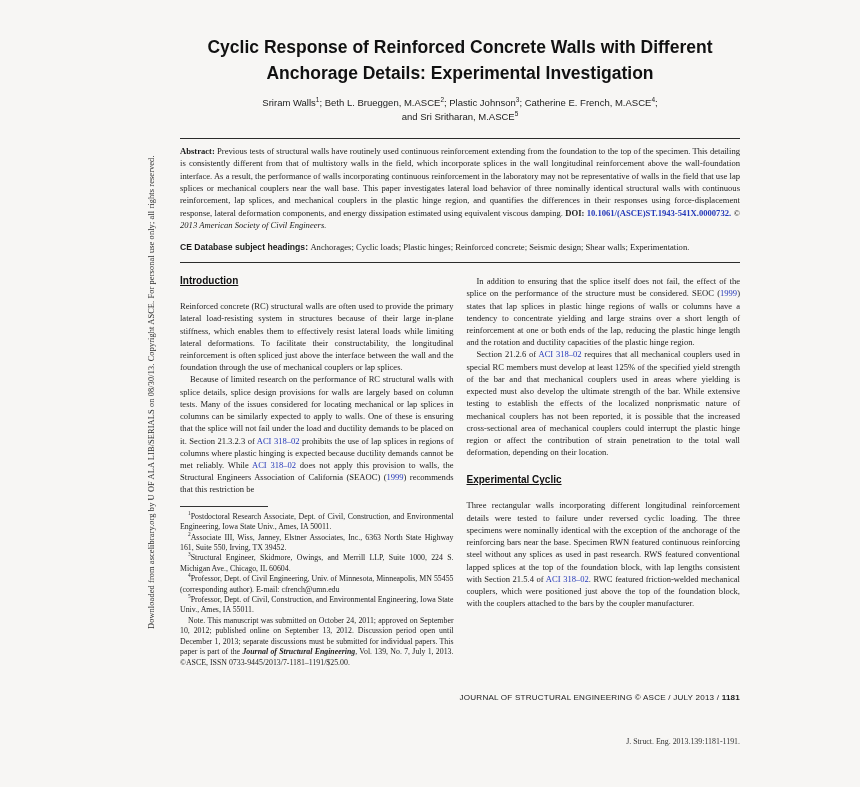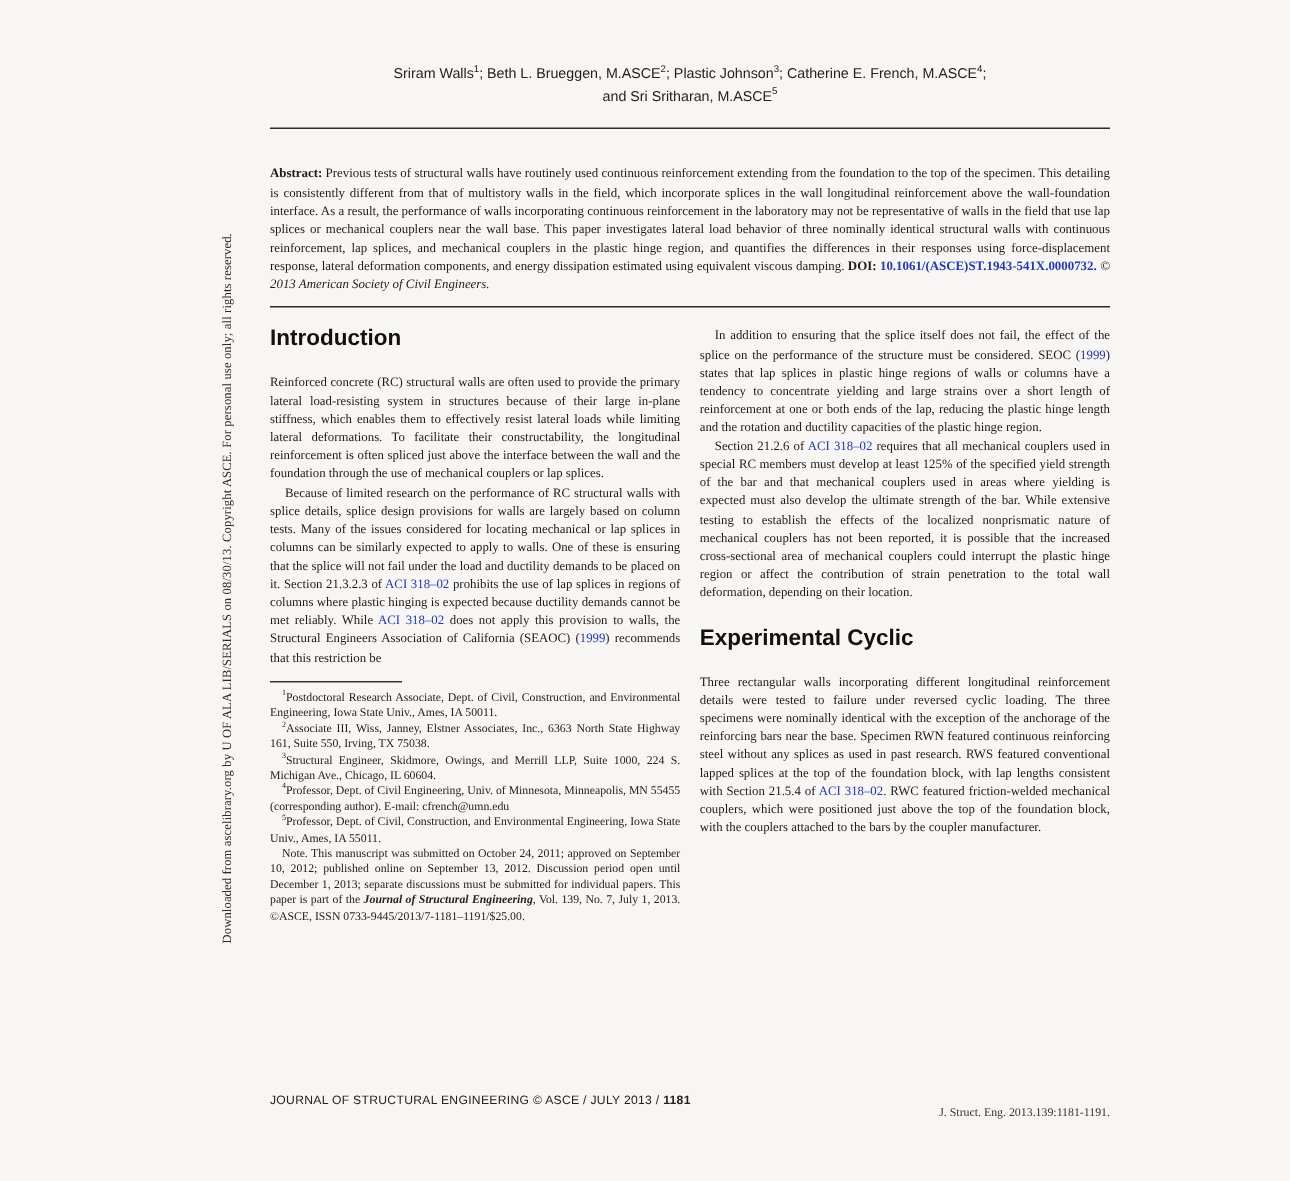--- a/index.html
+++ b/index.html
@@ -32,90 +32,96 @@
   .authors{
     font-family:"Liberation Sans", sans-serif;
     font-size:9.5px;text-align:center;line-height:1.55;margin-top:9px;color:#222;
   }
 
   .rule{border:none;border-top:1.3px solid #2b2b2b;margin:0;}
   .rule-top{margin-top:13px;}
   .rule-mid{margin-top:8px;}
 
   .abstract{
-    font-size:8.6px;line-height:1.435;text-align:justify;margin-top:23px;
+    font-size:8.6px;line-height:1.435;text-align:justify;margin-top:6px;
   }
   .meta-para{
     font-size:8.6px;line-height:1.435;text-align:justify;margin-top:10px;
   }
 
   .columns{display:flex;gap:13px;margin-top:12px;}
   .col{flex:1;min-width:0;}
 
   .section-heading{
     font-family:"Liberation Sans", sans-serif;
-    font-size:15px;font-weight:bold;color:#111;
+    font-size:10px;font-weight:bold;color:#111;
     margin:0 0 14px 0;
+    text-decoration:underline;
   }
   .section-heading.later{margin-top:16px;}
   .body-para{
     font-size:8.55px;line-height:1.43;text-align:justify;margin:0;
   }
   .body-para.indent{text-indent:10px;}
 
   .footnote-rule{
     width:88px;border:none;border-top:1px solid #333;
     margin:10px 0 5px 0;
   }
   .footnote{
     font-size:7.85px;line-height:1.33;text-align:justify;margin:0;
     text-indent:8px;color:#222;
   }
 
   .footer-right{
-    position:absolute;left:180px;top:729px;width:560px;
-    font-family:"Liberation Sans", sans-serif;
+    position:absolute;left:180px;top:693px;width:560px;
+    text-align:right;font-family:"Liberation Sans", sans-serif;
     font-size:8.1px;color:#222;letter-spacing:0.2px;
   }
   .footer-center{
     position:absolute;left:180px;top:737px;width:560px;
     text-align:right;font-size:7.9px;color:#333;
   }
 </style>
 </head>
 <body style="--link: #2438b8; background: rgb(247, 246, 244); color: rgb(28, 28, 28);">
 
 <div class="sidebar-text">Downloaded from ascelibrary.org by U OF ALA LIB/SERIALS on 08/30/13. Copyright ASCE. For personal use only; all rights reserved.</div>
 
 <div class="content">
 
+  <div class="title">
+    <div>Cyclic Response of Reinforced Concrete Walls with Different</div>
+    <div>Anchorage Details: Experimental Investigation</div>
+  </div>
 
   <div class="authors">
     <div><span>Sriram Walls</span><sup>1</sup><span>; Beth L. Brueggen, M.ASCE</span><sup>2</sup><span>; Plastic Johnson</span><sup>3</sup><span>; Catherine E. French, M.ASCE</span><sup>4</sup><span>;</span></div>
     <div><span>and Sri Sritharan, M.ASCE</span><sup>5</sup></div>
   </div>
 
   <hr class="rule rule-top">
 
   <p class="abstract"><span class="b">Abstract: </span><span>Previous tests of structural walls have routinely used continuous reinforcement extending from the foundation to the top of the specimen. This detailing is consistently different from that of multistory walls in the field, which incorporate splices in the wall longitudinal reinforcement above the wall-foundation interface. As a result, the performance of walls incorporating continuous reinforcement in the laboratory may not be representative of walls in the field that use lap splices or mechanical couplers near the wall base. This paper investigates lateral load behavior of three nominally identical structural walls with continuous reinforcement, lap splices, and mechanical couplers in the plastic hinge region, and quantifies the differences in their responses using force-displacement response, lateral deformation components, and energy dissipation estimated using equivalent viscous damping. </span><span class="b">DOI: </span><span class="b link">10.1061/(ASCE)ST.1943-541X.0000732.</span><span class="i"> © 2013 American Society of Civil Engineers.</span></p>
 
+  <p class="meta-para"><span class="b sans">CE Database subject headings: </span><span>Anchorages; Cyclic loads; Plastic hinges; Reinforced concrete; Seismic design; Shear walls; Experimentation.</span></p>
 
 
   <hr class="rule rule-mid">
 
   <div class="columns">
 
     <div class="col">
       <h2 class="section-heading">Introduction</h2>
       <p class="body-para"><span>Reinforced concrete (RC) structural walls are often used to provide the primary lateral load-resisting system in structures because of their large in-plane stiffness, which enables them to effectively resist lateral loads while limiting lateral deformations. To facilitate their constructability, the longitudinal reinforcement is often spliced just above the interface between the wall and the foundation through the use of mechanical couplers or lap splices.</span></p>
       <p class="body-para indent"><span>Because of limited research on the performance of RC structural walls with splice details, splice design provisions for walls are largely based on column tests. Many of the issues considered for locating mechanical or lap splices in columns can be similarly expected to apply to walls. One of these is ensuring that the splice will not fail under the load and ductility demands to be placed on it. Section 21.3.2.3 of </span><span class="link">ACI 318–02</span><span> prohibits the use of lap splices in regions of columns where plastic hinging is expected because ductility demands cannot be met reliably. While </span><span class="link">ACI 318–02</span><span> does not apply this provision to walls, the Structural Engineers Association of California (SEAOC) (</span><span class="link">1999</span><span>) recommends that this restriction be</span></p>
 
       <hr class="footnote-rule">
       <p class="footnote"><sup>1</sup><span>Postdoctoral Research Associate, Dept. of Civil, Construction, and Environmental Engineering, Iowa State Univ., Ames, IA 50011.</span></p>
-      <p class="footnote"><sup>2</sup><span>Associate III, Wiss, Janney, Elstner Associates, Inc., 6363 North State Highway 161, Suite 550, Irving, TX 75038.</span></p>
+      <p class="footnote"><sup>2</sup><span>Associate III, Wiss, Janney, Elstner Associates, Inc., 6363 North State Highway 161, Suite 550, Irving, TX 39452.</span></p>
       <p class="footnote"><sup>3</sup><span>Structural Engineer, Skidmore, Owings, and Merrill LLP, Suite 1000, 224 S. Michigan Ave., Chicago, IL 60604.</span></p>
       <p class="footnote"><sup>4</sup><span>Professor, Dept. of Civil Engineering, Univ. of Minnesota, Minneapolis, MN 55455 (corresponding author). E-mail: cfrench@umn.edu</span></p>
       <p class="footnote"><sup>5</sup><span>Professor, Dept. of Civil, Construction, and Environmental Engineering, Iowa State Univ., Ames, IA 55011.</span></p>
       <p class="footnote"><span>Note. This manuscript was submitted on October 24, 2011; approved on September 10, 2012; published online on September 13, 2012. Discussion period open until December 1, 2013; separate discussions must be submitted for individual papers. This paper is part of the </span><span class="b i">Journal of Structural Engineering</span><span>, Vol. 139, No. 7, July 1, 2013. ©ASCE, ISSN 0733-9445/2013/7-1181–1191/$25.00.</span></p>
     </div>
 
     <div class="col">
       <p class="body-para indent"><span>In addition to ensuring that the splice itself does not fail, the effect of the splice on the performance of the structure must be considered. SEOC (</span><span class="link">1999</span><span>) states that lap splices in plastic hinge regions of walls or columns have a tendency to concentrate yielding and large strains over a short length of reinforcement at one or both ends of the lap, reducing the plastic hinge length and the rotation and ductility capacities of the plastic hinge region.</span></p>
       <p class="body-para indent"><span>Section 21.2.6 of </span><span class="link">ACI 318–02</span><span> requires that all mechanical couplers used in special RC members must develop at least 125% of the specified yield strength of the bar and that mechanical couplers used in areas where yielding is expected must also develop the ultimate strength of the bar. While extensive testing to establish the effects of the localized nonprismatic nature of mechanical couplers has not been reported, it is possible that the increased cross-sectional area of mechanical couplers could interrupt the plastic hinge region or affect the contribution of strain penetration to the total wall deformation, depending on their location.</span></p>
       <h2 class="section-heading later">Experimental Cyclic</h2>

